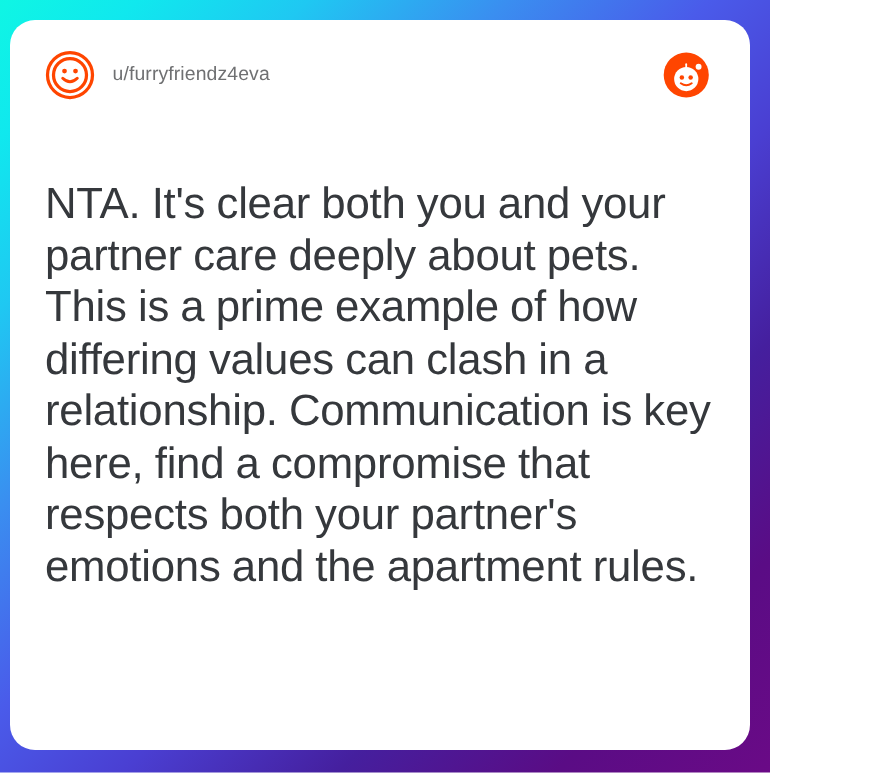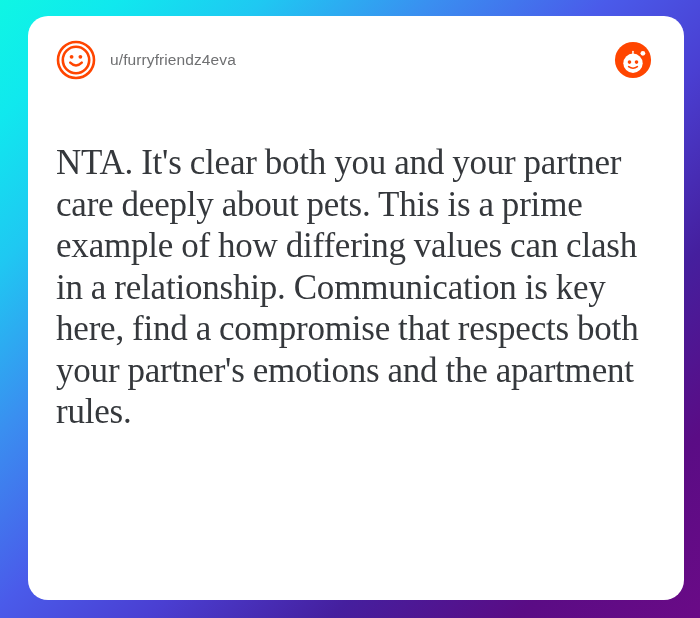--- a/index.html
+++ b/index.html
@@ -10,35 +10,35 @@
     width: 700px;
     height: 618px;
     overflow: hidden;
     font-family: "Liberation Sans", sans-serif;
     background: #ffffff;
   }
 
   
   #backdrop {
     position: relative;
-    width: 700px;
+    width: 616px;
     height: 618px;
     box-sizing: border-box;
     background:
       linear-gradient(135deg,
         #0ff6e4 0%,
         #10e8ee 9%,
         #1fc8f2 20%,
         #3a8ef0 33%,
         #4a5bea 46%,
         #4a3fd2 58%,
         #451f9e 72%,
         #5a0c85 86%,
         #6a0a86 100%);
-    padding: 16px 16px 18px 28px;
+    padding: 16px 16px 18px 8px;
   }
 
   
   #post-card {
     position: relative;
     width: 100%;
     height: 100%;
     box-sizing: border-box;
     background: #ffffff;
     border-radius: 20px;
@@ -77,21 +77,21 @@
   }
 
   
   #post-body {
     margin-top: 58px;
     font-size: 35px;
     line-height: 41.5px;
     color: #35383c;
     letter-spacing: -0.2px;
     word-spacing: -0.5px;
-    font-family: Liberation Serif, serif;
+    font-family: Liberation Sans, sans-serif;
     max-width: 618px;
   }
 </style>
 </head>
 <body>
 
 <div id="backdrop">
 
   <div id="post-card">
 

